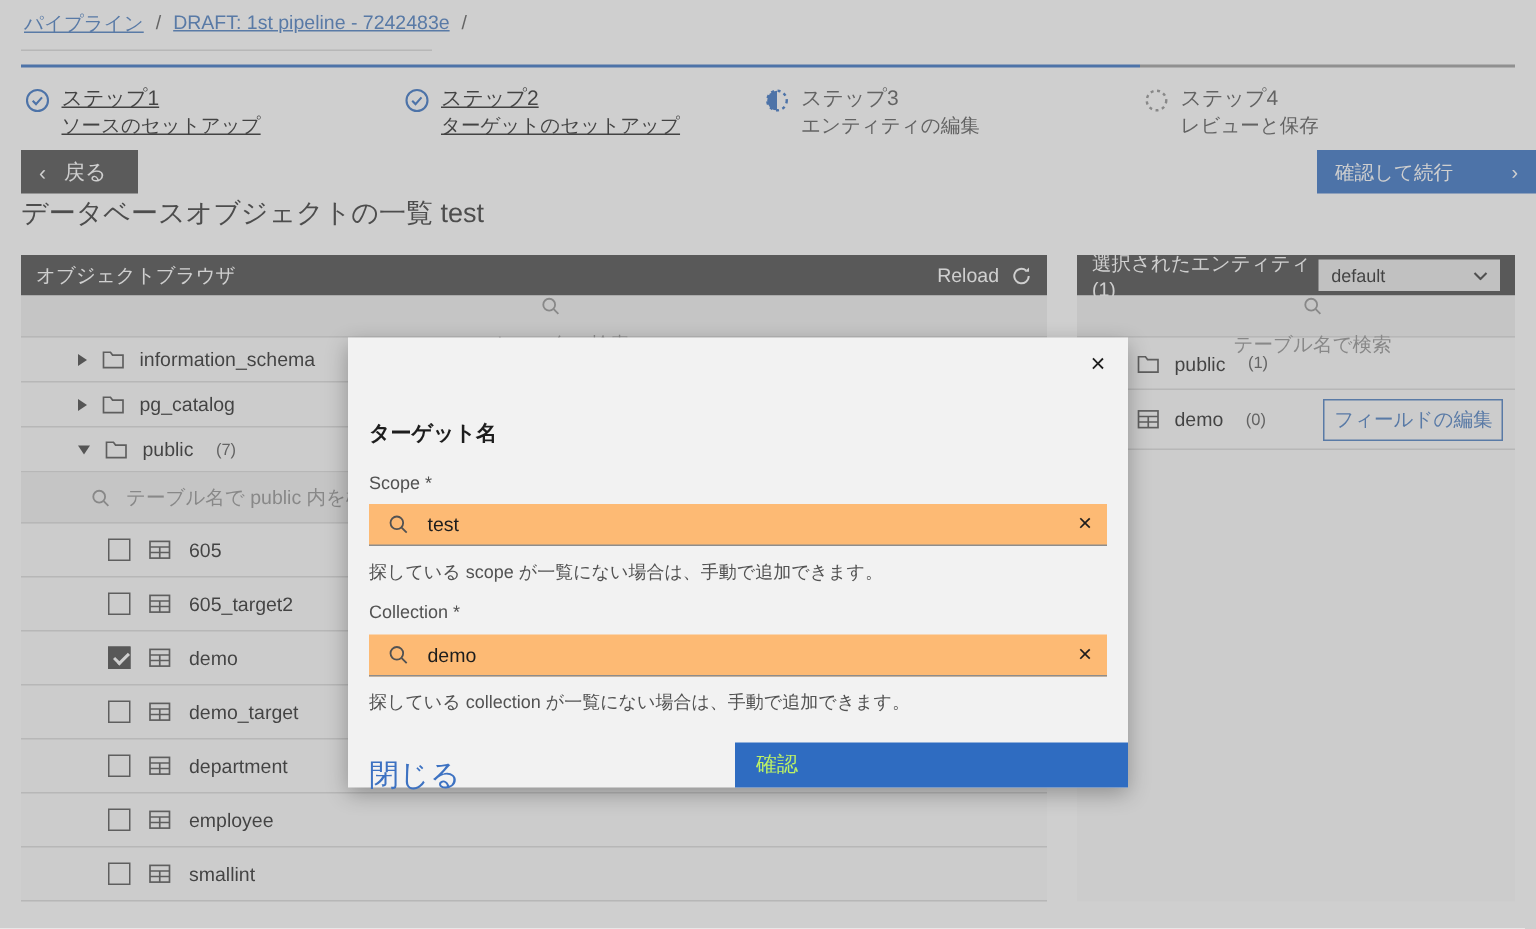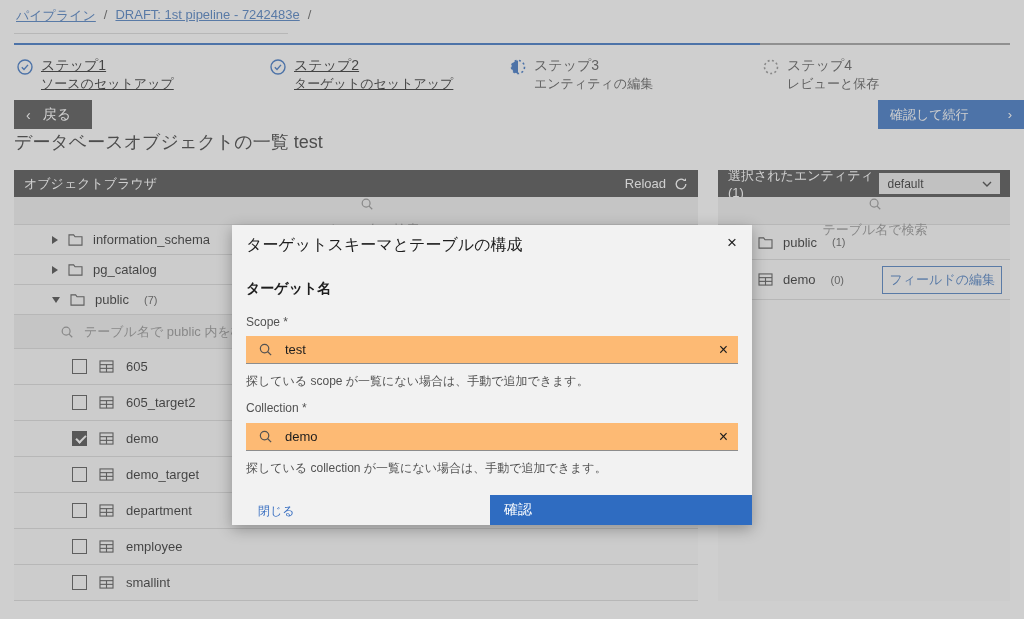--- a/index.html
+++ b/index.html
@@ -74,22 +74,22 @@
   .modal-title { position:absolute; left:14px; top:10px; font-size:16px; color:#1d1d1d; }
   .modal-close { position:absolute; right:10px; top:8px; width:20px; height:20px; font-size:17px; color:#1d1d1d;
     display:flex; align-items:center; justify-content:center; cursor:pointer; }
   .modal-section { position:absolute; left:14px; top:55px; font-size:14px; font-weight:bold; color:#1d1d1d; }
   .f-label { position:absolute; left:14px; font-size:12px; color:#525252; }
   .f-input { position:absolute; left:14px; width:492px; height:28px; background:#fdba74; border-bottom:1px solid #8d8d8d;
     display:flex; align-items:center; gap:12px; padding:0 10px 0 12px; cursor:text; }
   .f-input .val { font-size:13px; color:#1d1d1d; flex:1; }
   .f-clear { font-size:16px; color:#1d1d1d; cursor:pointer; line-height:1; }
   .f-help { position:absolute; left:14px; font-size:12px; color:#525252; }
-  .modal-footer-close { position:absolute; left:26px; top:278px; font-size:12px; color:#3d72c2; cursor:pointer; }
-  .btn-confirm { position:absolute; right:0; bottom:0; width:262px; height:30px; background:#2f6cc1; color:#ffffff;
+  .modal-footer-close { position:absolute; left:14px; top:278px; font-size:20px; color:#3d72c2; cursor:pointer; }
+  .btn-confirm { position:absolute; right:0; bottom:0; width:262px; height:30px; background:#2f6cc1; color:#bef264;
     font-size:14px; display:flex; align-items:center; padding-left:14px; cursor:pointer; }
 
   svg { display:block; flex:0 0 auto; }
 </style>
 </head>
 <body>
 
 <div id="app">
 
   <div class="breadcrumb">
@@ -309,21 +309,20 @@
       </svg>
       <span>demo</span>
       <span class="count">(0)</span>
       <button class="btn-edit">フィールドの編集</button>
     </div>
   </div>
 
   <div class="overlay"></div>
 
   <div class="modal">
-    <div class="modal-title">ターゲットスキーマとテーブルの構成</div>
     <div class="modal-close">×</div>
     <div class="modal-section">ターゲット名</div>
 
     <div class="f-label" style="top:90px">Scope *</div>
     <div class="f-input" style="top:111px">
       <svg width="15" height="15" viewBox="0 0 16 16">
         <circle cx="7" cy="7" r="4.5" fill="none" stroke="#525252" stroke-width="1.3"></circle>
         <line x1="10.4" y1="10.4" x2="14" y2="14" stroke="#525252" stroke-width="1.3"></line>
       </svg>
       <span class="val">test</span>

